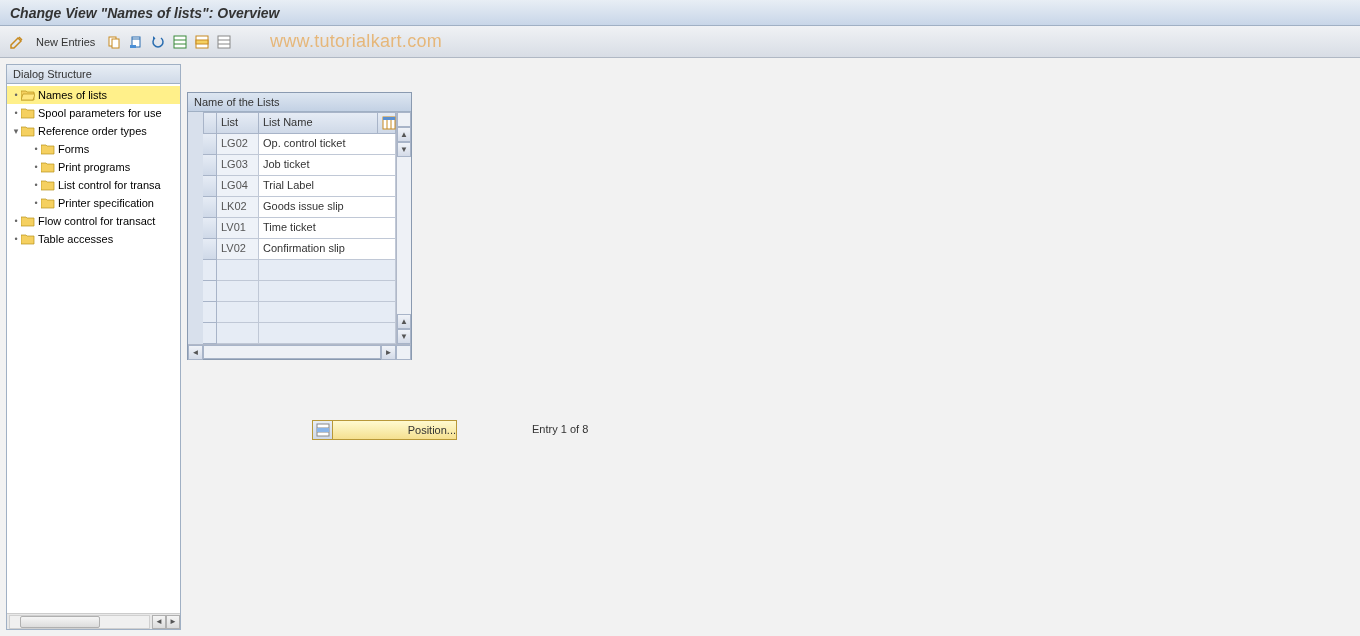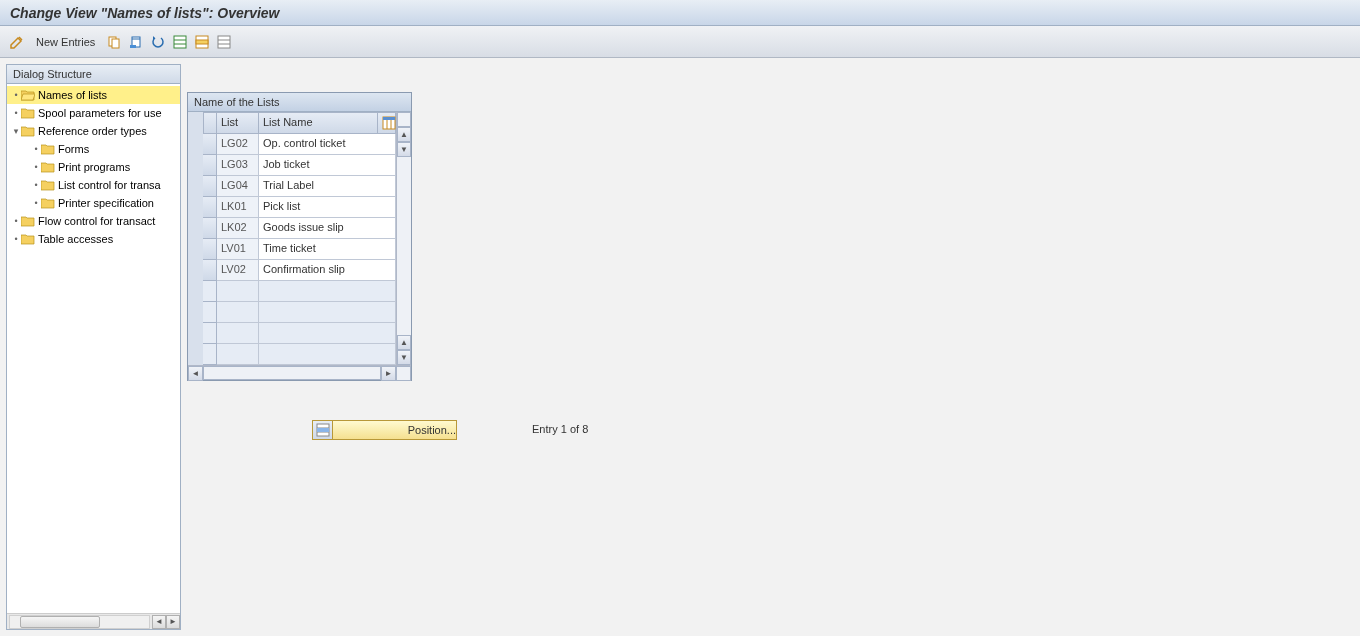--- a/index.html
+++ b/index.html
@@ -344,20 +344,21 @@
         <rect x="2" y="6" width="12" height="4" fill="#f5d060" stroke="#c78a20"></rect>
       </svg>
   </span>
   <span class="toolbar-btn">
     <svg class="ico-svg" viewBox="0 0 16 16">
         <rect x="2" y="2" width="12" height="12" fill="#fff" stroke="#888"></rect>
         <line x1="2" y1="6" x2="14" y2="6" stroke="#888"></line>
         <line x1="2" y1="10" x2="14" y2="10" stroke="#888"></line>
       </svg>
   </span>
+  <span class="watermark">www.tutorialkart.com</span>
 </div>
 
 <div class="content-area">
 
   <div class="tree-panel">
     <div class="tree-header">Dialog Structure</div>
     <div class="tree-body" id="tree-body">
         <div class="tree-node tree-indent-0 selected">
           <span class="tree-toggle">•</span>
           <span class="folder-icon">
@@ -488,25 +489,20 @@
               <div class="table-cell listcode col-list">LG03</div>
               <div class="table-cell col-name" style="flex:1">Job ticket</div>
             </div>
             <div class="table-row">
               <div class="table-cell sel col-sel"></div>
               <div class="table-cell listcode col-list">LG04</div>
               <div class="table-cell col-name" style="flex:1">Trial Label</div>
             </div>
             <div class="table-row">
               <div class="table-cell sel col-sel"></div>
-              <div class="table-cell listcode col-list">LK01</div>
-              <div class="table-cell col-name" style="flex:1">Pick list</div>
-            </div>
-            <div class="table-row">
-              <div class="table-cell sel col-sel"></div>
               <div class="table-cell listcode col-list">LK02</div>
               <div class="table-cell col-name" style="flex:1">Goods issue slip</div>
             </div>
             <div class="table-row">
               <div class="table-cell sel col-sel"></div>
               <div class="table-cell listcode col-list">LV01</div>
               <div class="table-cell col-name" style="flex:1">Time ticket</div>
             </div>
             <div class="table-row">
               <div class="table-cell sel col-sel"></div>

